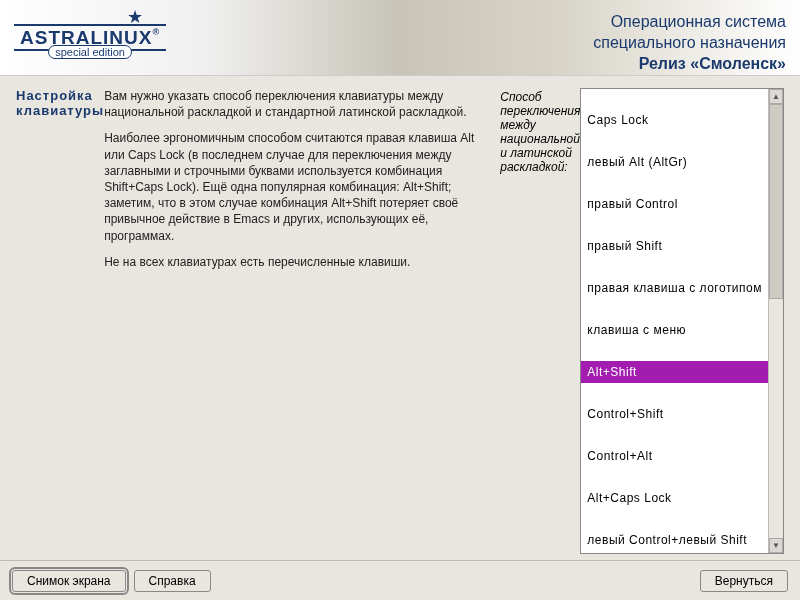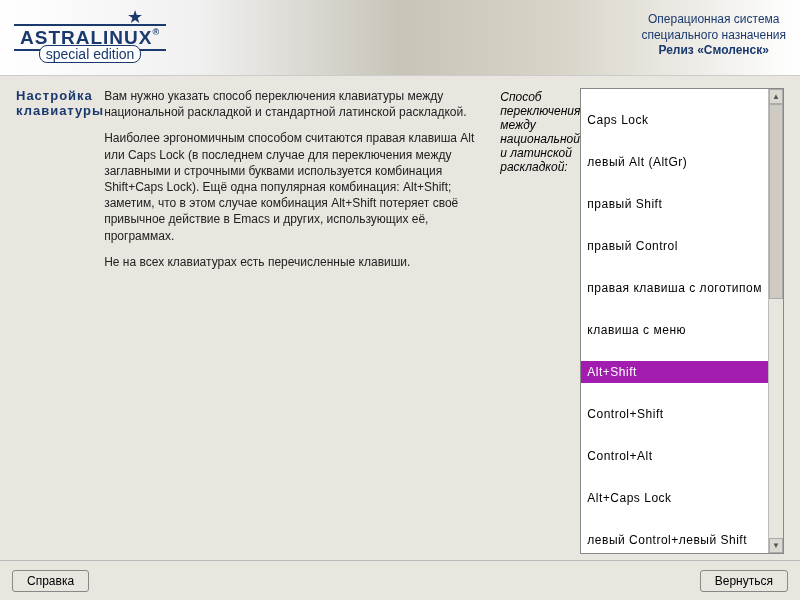--- a/index.html
+++ b/index.html
@@ -44,34 +44,34 @@
       border-bottom: 2px solid #1a3a6e;
       padding: 2px 6px 0 6px;
       line-height: 1.1;
       text-align: right;
     }
     .logo-reg {
       font-size: 9px;
       vertical-align: top;
     }
     .logo-sub {
-      font-size: 14px;
+      font-size: 11px;
       color: #1a3a6e;
       background: #fff;
       border: 1px solid #1a3a6e;
       border-radius: 8px;
       padding: 0px 6px;
       margin-top: -6px;
       position: relative;
       z-index: 1;
     }
     .header-right {
-      text-align: center;
-      color: #1a3a6e;
-      font-size: 12px;
+      text-align: right;
+      color: #1a3a6e;
+      font-size: 16px;
       line-height: 1.3;
       padding-top: 4px;
     }
     .header-right .release {
       font-weight: bold;
     }
     .content {
       flex: 1;
       padding: 12px 16px 6px 16px;
       display: flex;
@@ -189,37 +189,38 @@
     <p>Вам нужно указать способ переключения клавиатуры между национальной раскладкой и стандартной латинской раскладкой.</p>
     <p>Наиболее эргономичным способом считаются правая клавиша Alt или Caps Lock (в последнем случае для переключения между заглавными и строчными буквами используется комбинация Shift+Caps Lock). Ещё одна популярная комбинация: Alt+Shift; заметим, что в этом случае комбинация Alt+Shift потеряет своё привычное действие в Emacs и других, использующих её, программах.</p>
     <p>Не на всех клавиатурах есть перечисленные клавиши.</p>
   </div>
   <div class="prompt-label">Способ переключения между национальной и латинской раскладкой:</div>
 
   <div class="listbox-wrap">
     <div class="listbox" id="listbox">
         <div class="list-item">Caps Lock</div>
         <div class="list-item">левый Alt (AltGr)</div>
+        <div class="list-item">правый Control</div>
         <div class="list-item">правый Shift</div>
-        <div class="list-item">правый Control</div>
         <div class="list-item">правая клавиша с логотипом</div>
         <div class="list-item">клавиша с меню</div>
         <div class="list-item selected">Alt+Shift</div>
         <div class="list-item">Control+Shift</div>
         <div class="list-item">Control+Alt</div>
         <div class="list-item">Alt+Caps Lock</div>
         <div class="list-item">левый Control+левый Shift</div>
       </div>
     <div class="scrollbar">
       <div class="sb-btn">▲</div>
       <div class="sb-track">
         <div class="sb-thumb"></div>
       </div>
       <div class="sb-btn">▼</div>
     </div>
   </div>
 </div>
 
 <div class="footer">
+  <button class="btn focused">Снимок экрана</button>
   <button class="btn">Справка</button>
   <div class="spacer"></div>
   <button class="btn">Вернуться</button>
 </div>
 
 </body></html>

